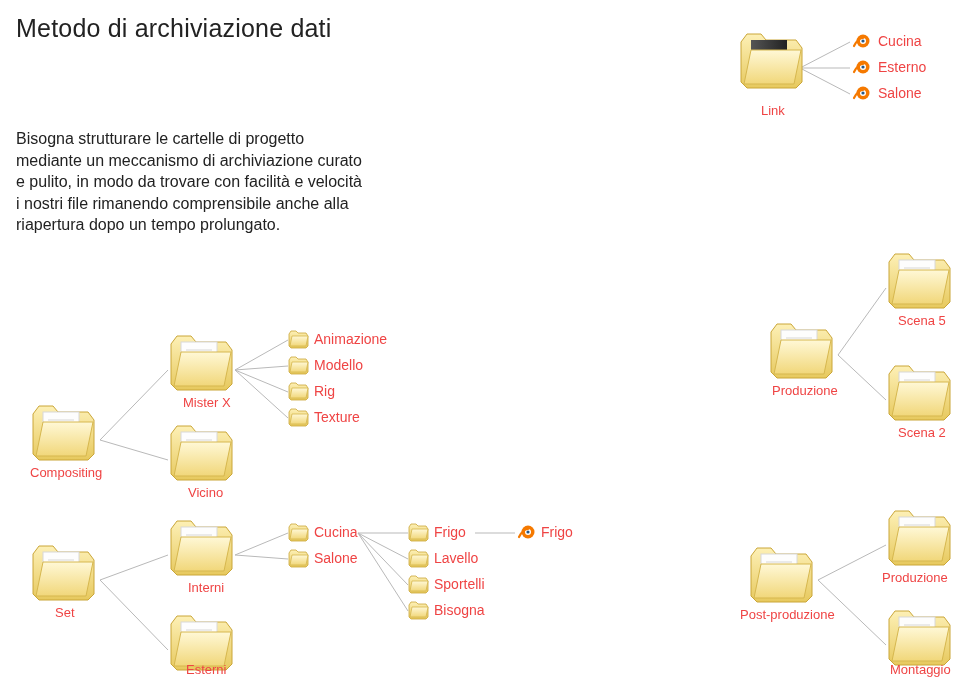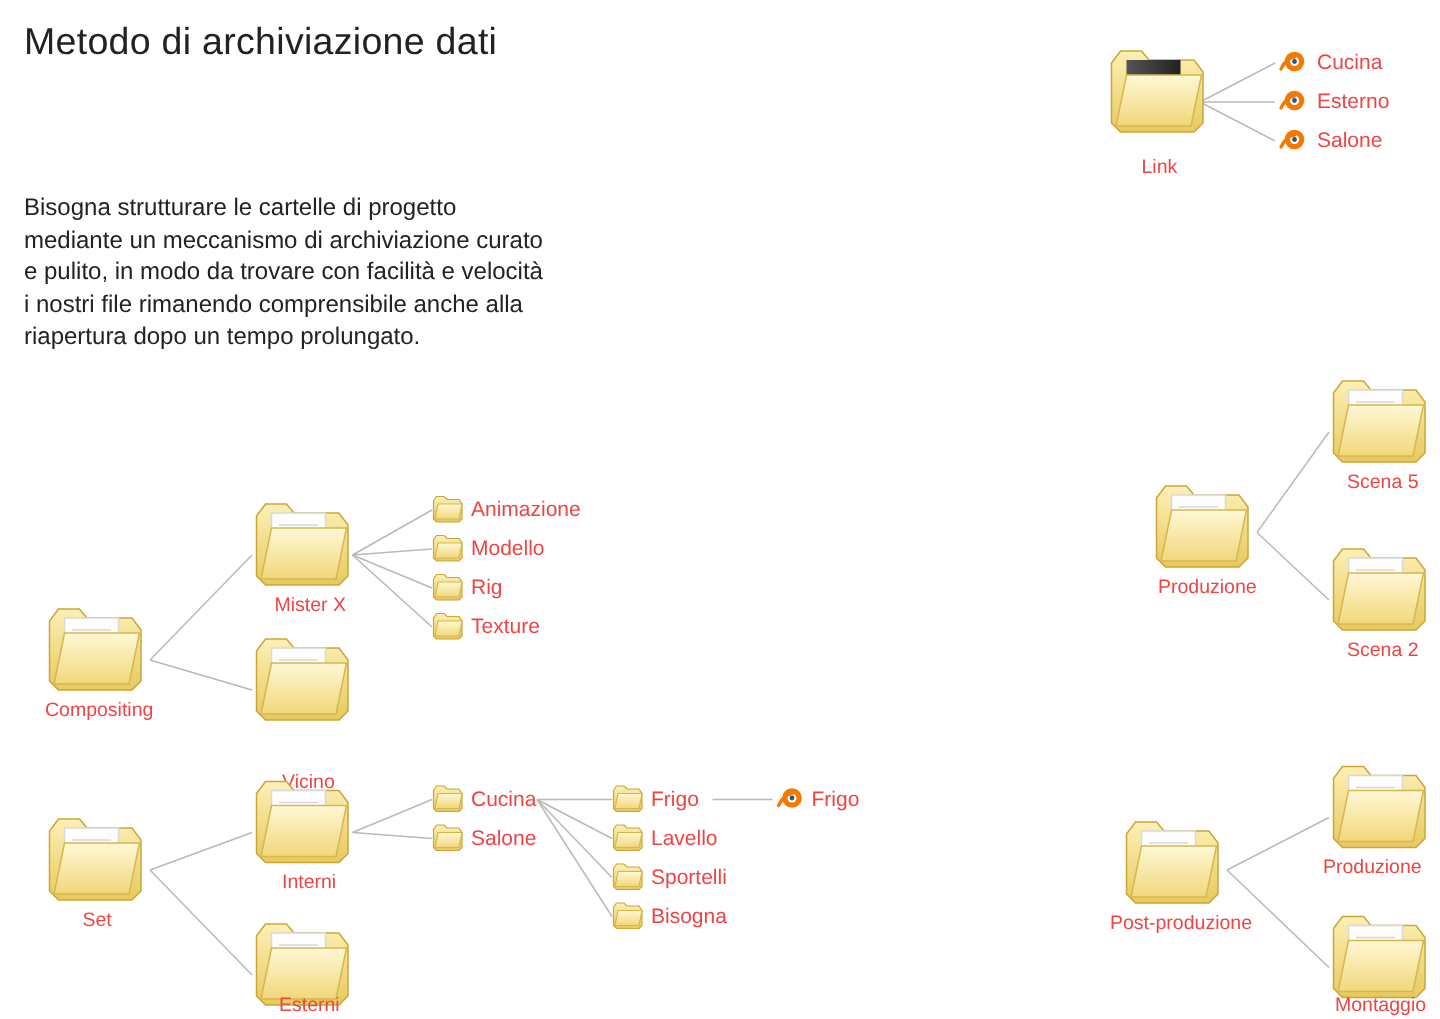--- a/index.html
+++ b/index.html
@@ -115,21 +115,21 @@
   </svg>
 <div class="lbl" style="left:30px;top:465px">Compositing</div>
 
 <svg class="abs" style="left:168px;top:330px" width="70" height="70">
     <use href="#bigFolder"></use>
   </svg>
 <div class="lbl" style="left:183px;top:395px">Mister X</div>
 <svg class="abs" style="left:168px;top:420px" width="70" height="70">
     <use href="#bigFolder"></use>
   </svg>
-<div class="lbl" style="left:188px;top:513px">Vicino</div>
+<div class="lbl" style="left:188px;top:485px">Vicino</div>
 
 <svg class="abs" style="left:288px;top:330px" width="22" height="20">
     <use href="#smallFolder"></use>
   </svg>
 <div class="lbl big" style="left:314px;top:331px">Animazione</div>
 <svg class="abs" style="left:288px;top:356px" width="22" height="20">
     <use href="#smallFolder"></use>
   </svg>
 <div class="lbl big" style="left:314px;top:357px">Modello</div>
 <svg class="abs" style="left:288px;top:382px" width="22" height="20">

